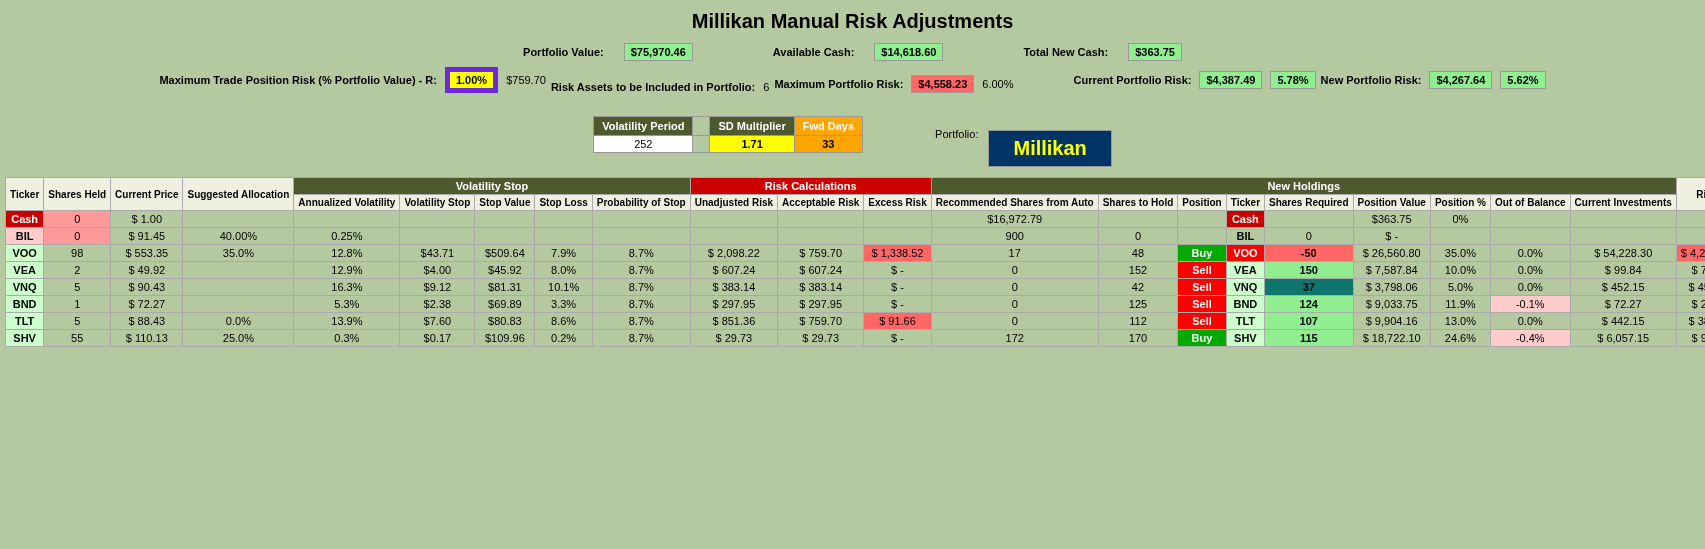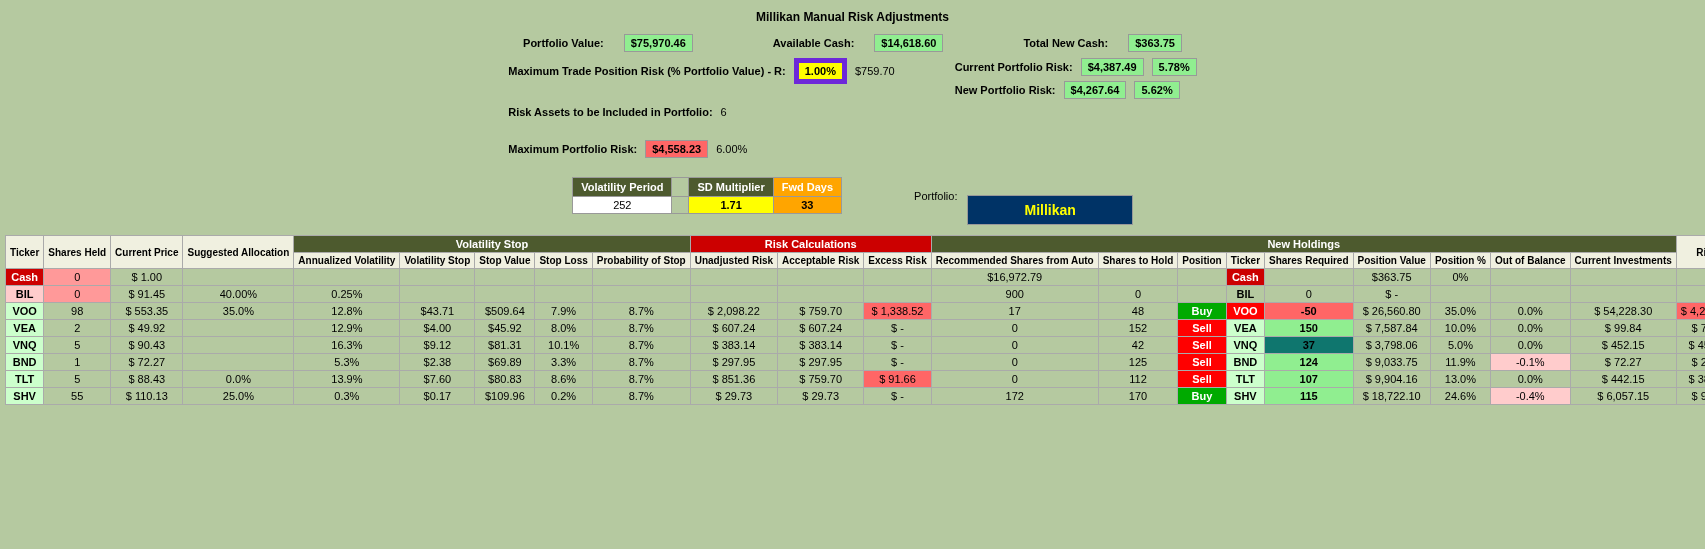--- a/index.html
+++ b/index.html
@@ -8,21 +8,21 @@
       font-family: Arial, sans-serif;
       font-size: 11px;
       color: #000;
     }
     .page {
       width: 1705px;
       padding: 10px 5px;
     }
     .title {
       text-align: center;
-      font-size: 12px;
+      font-size: 20px;
       font-weight: bold;
       margin-bottom: 10px;
     }
     .header-row {
       display: flex;
       justify-content: center;
       align-items: center;
       gap: 20px;
       margin-bottom: 8px;
     }
@@ -77,22 +77,22 @@
       align-items: center;
       gap: 10px;
     }
     .portfolio-label {
       font-weight: normal;
     }
     .portfolio-value-box {
       background: #003366;
       color: #ffff00;
       font-weight: bold;
-      font-size: 14px;
-      padding: 6px 56px;
+      font-size: 20px;
+      padding: 6px 24px;
       border: 1px solid #999;
       margin-top: 29px;
     }
     
     .main-table {
       border-collapse: collapse;
       width: 100%;
       margin-top: 5px;
     }
     .main-table th, .main-table td {
@@ -139,37 +139,37 @@
     <span class="value-box">$75,970.46</span>
     <span style="display:inline-block; width:40px;"></span>
     <span class="header-label">Available Cash:</span>
     <span class="value-box">$14,618.60</span>
     <span style="display:inline-block; width:40px;"></span>
     <span class="header-label">Total New Cash:</span>
     <span class="value-box">$363.75</span>
   </div>
 
   <div style="display:flex; justify-content:center; gap:60px; margin-bottom:8px;">
-    <div style="display:flex; flex-direction:column; gap:22px; align-items:flex-start;">
+    <div style="display:flex; gap:5px; align-items:flex-end;">
       <div class="row-inline">
         <span class="header-label">Maximum Trade Position Risk (% Portfolio Value) - R:</span>
         <span class="value-box-yellow">1.00%</span>
         <span>$759.70</span>
       </div>
       <div class="row-inline">
         <span class="header-label">Risk Assets to be Included in Portfolio:</span>
         <span>6</span>
       </div>
       <div class="row-inline">
         <span class="header-label">Maximum Portfolio Risk:</span>
         <span class="value-box-red">$4,558.23</span>
         <span>6.00%</span>
       </div>
     </div>
-    <div style="display:flex; flex-direction:column; gap:5px;">
+    <div style="display:flex; flex-direction:row; gap:5px;">
       <div class="row-inline">
         <span class="header-label">Current Portfolio Risk:</span>
         <span class="value-box">$4,387.49</span>
         <span class="value-box" style="background:#90ee90;">5.78%</span>
       </div>
       <div class="row-inline">
         <span class="header-label">New Portfolio Risk:</span>
         <span class="value-box">$4,267.64</span>
         <span class="value-box" style="background:#90ee90;">5.62%</span>
       </div>

